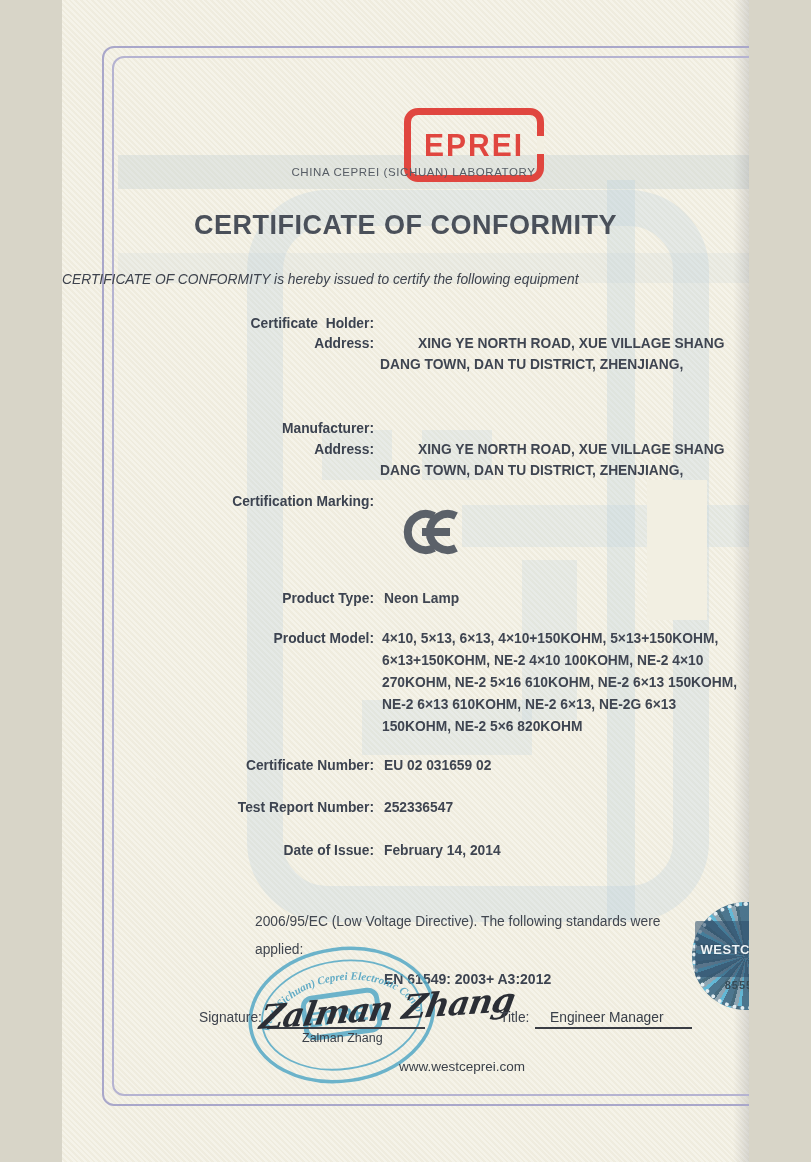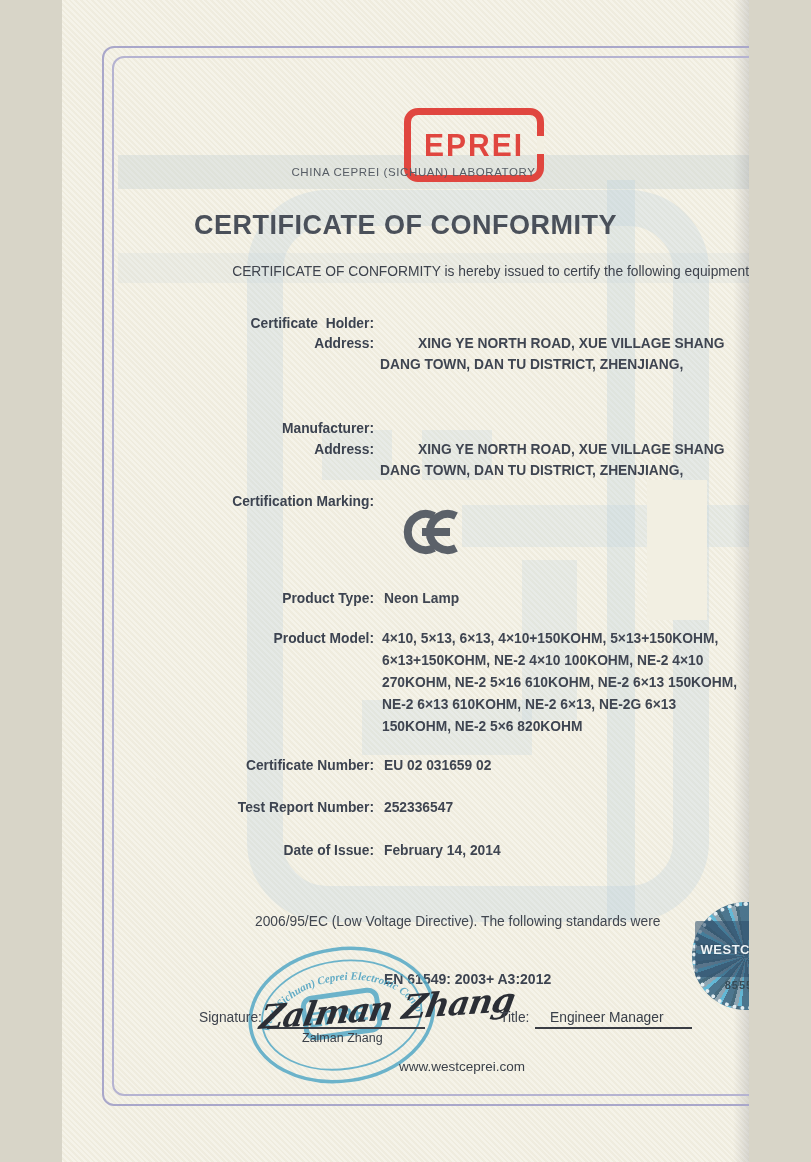--- a/index.html
+++ b/index.html
@@ -22,21 +22,21 @@
   .b-outer{left:40px;top:46px;width:729px;height:1056px;border:2px solid #a9a7ca;}
   .b-inner{left:50px;top:56px;width:709px;height:1036px;border:2px solid #b5b3d1;}
   
   .logo{position:absolute;left:342px;top:108px;width:126px;height:60px;border:7px solid #e0463f;border-radius:14px;
         display:flex;align-items:center;justify-content:center;}
   .logo-text{font-weight:bold;font-size:30px;letter-spacing:2px;color:#e0463f;transform:scaleY(1.05);}
   .logo-gap{position:absolute;right:-7px;top:calc(50% - 9px);width:7px;height:18px;background:#f2efe2;}
   .lab-name{position:absolute;left:8px;top:166px;width:100%;text-align:center;font-size:11.5px;letter-spacing:0.6px;color:#565c64;}
   .title{position:absolute;left:0;top:210px;width:100%;text-align:center;font-size:27px;font-weight:bold;
          letter-spacing:0.5px;color:#4a505a;margin:0;}
-  .intro{position:absolute;left:0;top:264px;width:100%;text-align:right;font-size:13.8px;color:#3e434d;margin:0;}
+  .intro{position:absolute;left:0;top:272px;width:100%;text-align:left;font-size:13.8px;color:#3e434d;margin:0;font-style:italic;}
   
   .lbl{position:absolute;left:92px;width:220px;text-align:right;font-size:13.8px;font-weight:bold;color:#3c4350;white-space:pre;}
   .val{position:absolute;left:322px;width:400px;font-size:13.8px;font-weight:bold;color:#3f4551;}
   .val-line{position:absolute;font-size:13.8px;font-weight:bold;color:#3f4551;white-space:nowrap;}
   
   .ce{position:absolute;left:336px;top:509px;}
   
   .comp-line{position:absolute;left:193px;width:420px;font-size:13.8px;color:#41464f;}
   .standard{position:absolute;left:322px;top:971px;font-size:14px;font-weight:bold;color:#3c4350;}
   
@@ -127,20 +127,21 @@
   <div class="lbl" style="top:758px;">Certificate Number:</div>
   <div class="val" style="top:758px;">EU 02 031659 02</div>
 
   <div class="lbl" style="top:800px;">Test Report Number:</div>
   <div class="val" style="top:800px;">252336547</div>
 
   <div class="lbl" style="top:843px;">Date of Issue:</div>
   <div class="val" style="top:843px;">February 14, 2014</div>
 
   <div class="comp-line" style="top:914px;">2006/95/EC (Low Voltage Directive). The following standards were</div>
+  <div class="comp-line" style="top:942px;">applied:</div>
   <div class="standard">EN 61549: 2003+ A3:2012</div>
 
   <div class="stamp">
     <svg width="194" height="146" viewBox="0 0 194 146">
       <ellipse cx="97" cy="73" rx="92" ry="66" fill="none" stroke="#55a9c6" stroke-width="3.5"></ellipse>
       <ellipse cx="97" cy="73" rx="80" ry="54" fill="none" stroke="#55a9c6" stroke-width="1.8"></ellipse>
       <path id="stamp-arc" d="M 22 82 A 76 52 0 0 1 172 82" fill="none"></path>
       <text font-size="11" font-weight="bold" fill="#4aa0c0" font-family="Liberation Serif, serif" font-style="italic">
         <textPath href="#stamp-arc" startOffset="1%">West (Sichuan) Ceprei Electronic Conformance</textPath>
       </text>

